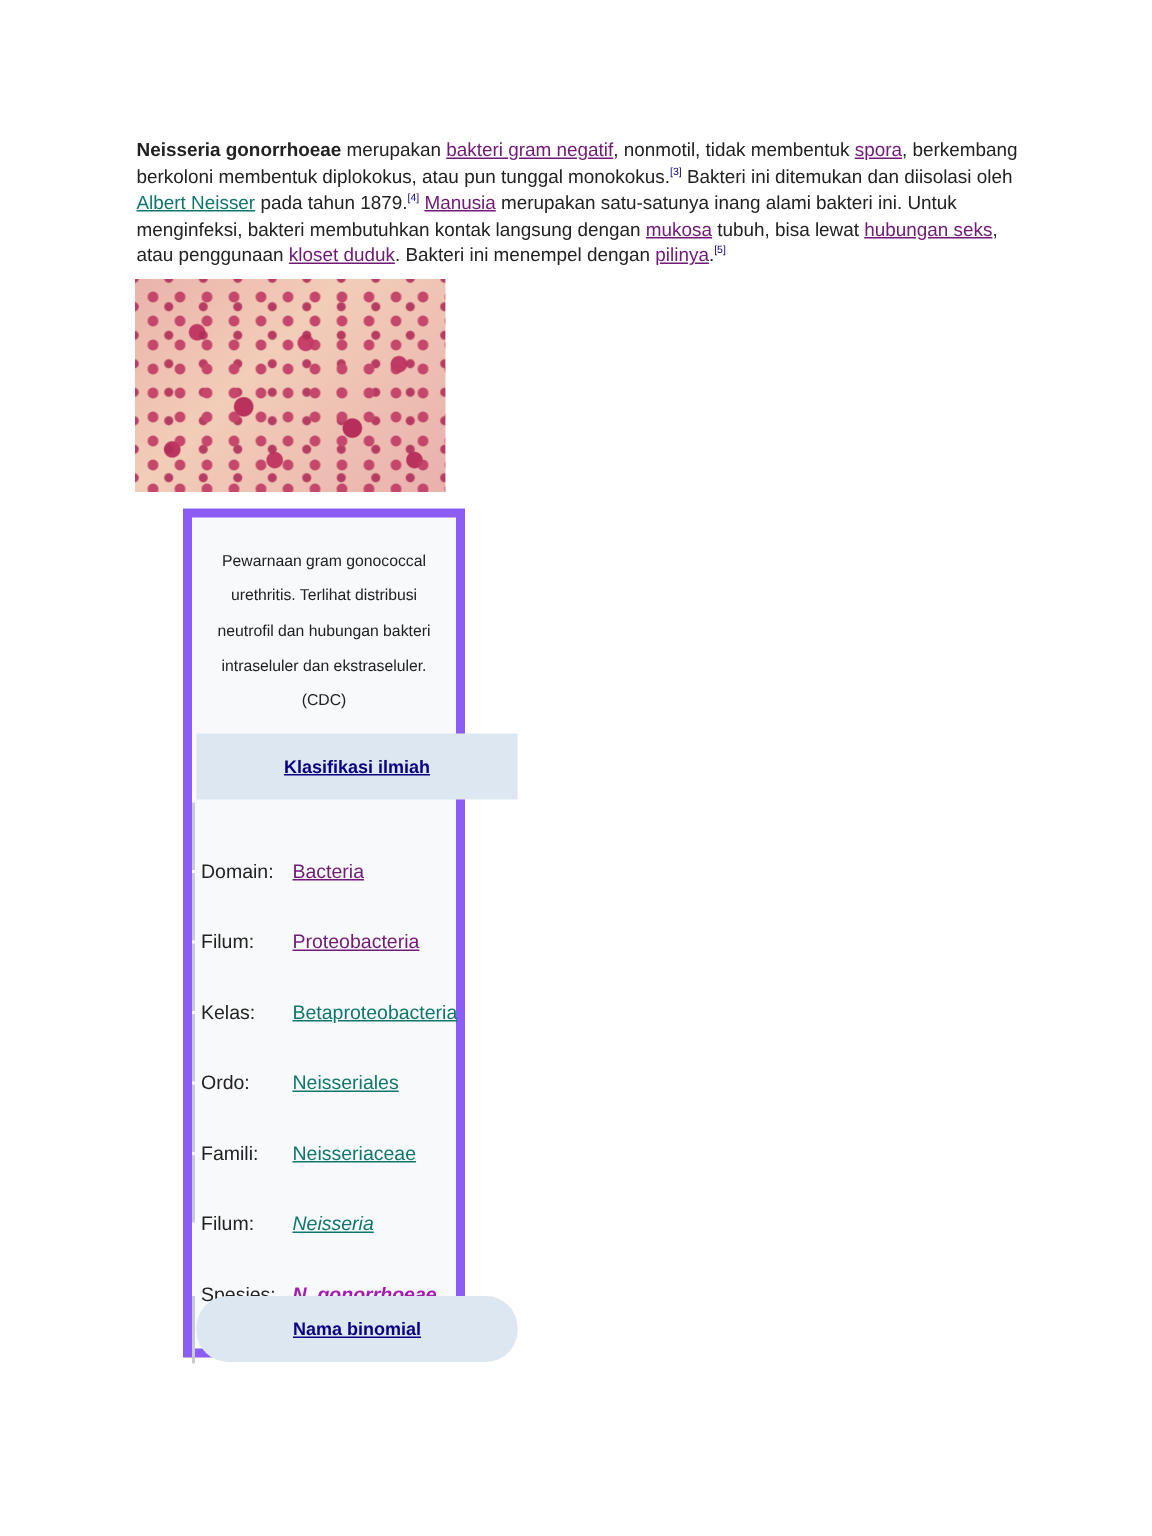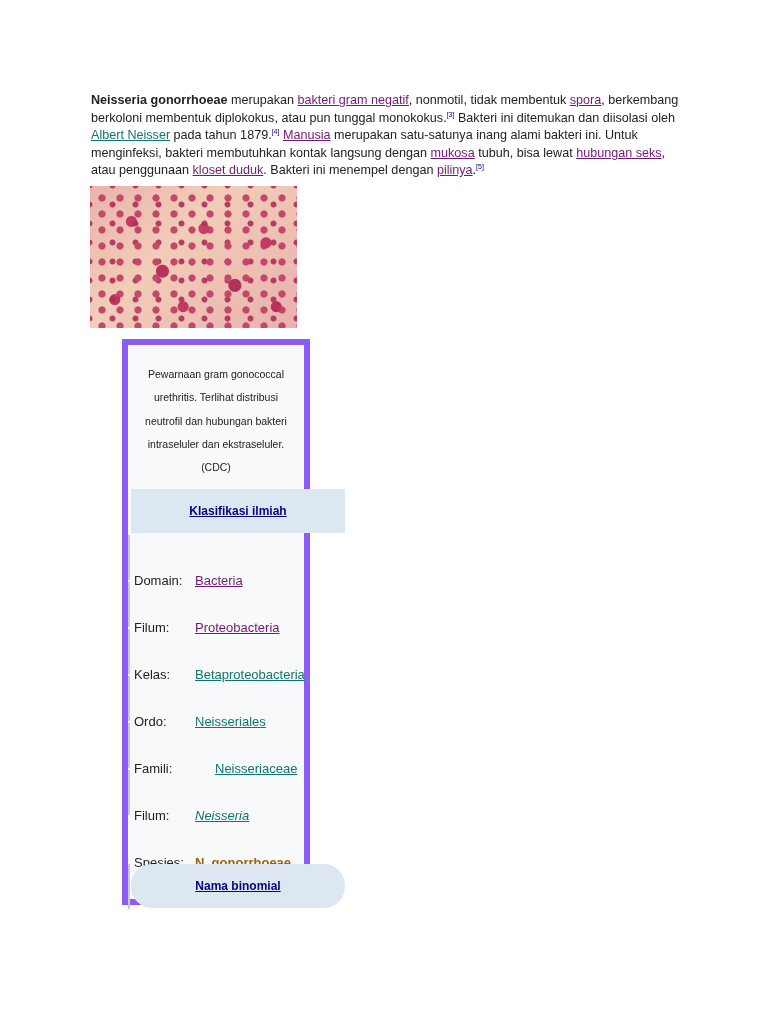--- a/index.html
+++ b/index.html
@@ -119,21 +119,22 @@
       align-items: flex-end;
       margin-top: 16px;
     }
     .row .label {
       width: 61px;
       color: #222;
     }
     .row .value { color: #222; }
     .row .value.bi {
       font-weight: bold;
-      color: #a16207;
+      font-style: italic;
+      color: #a21caf;
     }
     .row .value.it a { font-style: italic; }
   </style>
 </head>
 <body>
 
 <div class="para">
   <b>Neisseria gonorrhoeae</b><span> merupakan </span><a class="blue">bakteri gram negatif</a><span>, nonmotil, tidak membentuk </span><a class="blue">spora</a><span>, berkembang berkoloni membentuk diplokokus, atau pun tunggal monokokus.</span><sup class="ref">[3]</sup><span> Bakteri ini ditemukan dan diisolasi oleh </span><a class="red">Albert Neisser</a><span> pada tahun 1879.</span><sup class="ref">[4]</sup><span> </span><a class="blue">Manusia</a><span> merupakan satu-satunya inang alami bakteri ini. Untuk menginfeksi, bakteri membutuhkan kontak langsung dengan </span><a class="blue">mukosa</a><span> tubuh, bisa lewat </span><a class="blue">hubungan seks</a><span>, atau penggunaan </span><a class="blue">kloset duduk</a><span>. Bakteri ini menempel dengan </span><a class="blue">pilinya</a><span>.</span><sup class="ref">[5]</sup>
 </div>
 
@@ -172,21 +173,21 @@
     <span class="value"><a class="red">Betaproteobacteria</a></span>
   </div>
 
   <div class="rowline" style="top:331px;height:45px;"></div>
   <div class="row" style="top:348px;">
     <span class="label">Ordo:</span>
     <span class="value"><a class="red">Neisseriales</a></span>
   </div>
 
   <div class="rowline" style="top:378px;height:45px;"></div>
-  <div class="row" style="top:395px;gap:20px;">
+  <div class="row" style="top:395px;">
     <span class="label">Famili:</span>
     <span class="value"><a class="red">Neisseriaceae</a></span>
   </div>
 
   <div class="rowline" style="top:425px;height:45px;"></div>
   <div class="row" style="top:442px;">
     <span class="label">Filum:</span>
     <span class="value it"><a class="red">Neisseria</a></span>
   </div>
 

